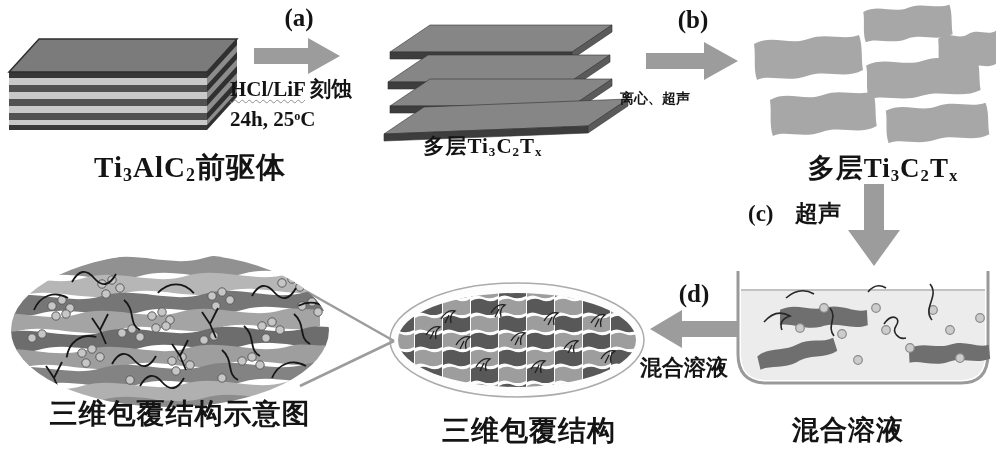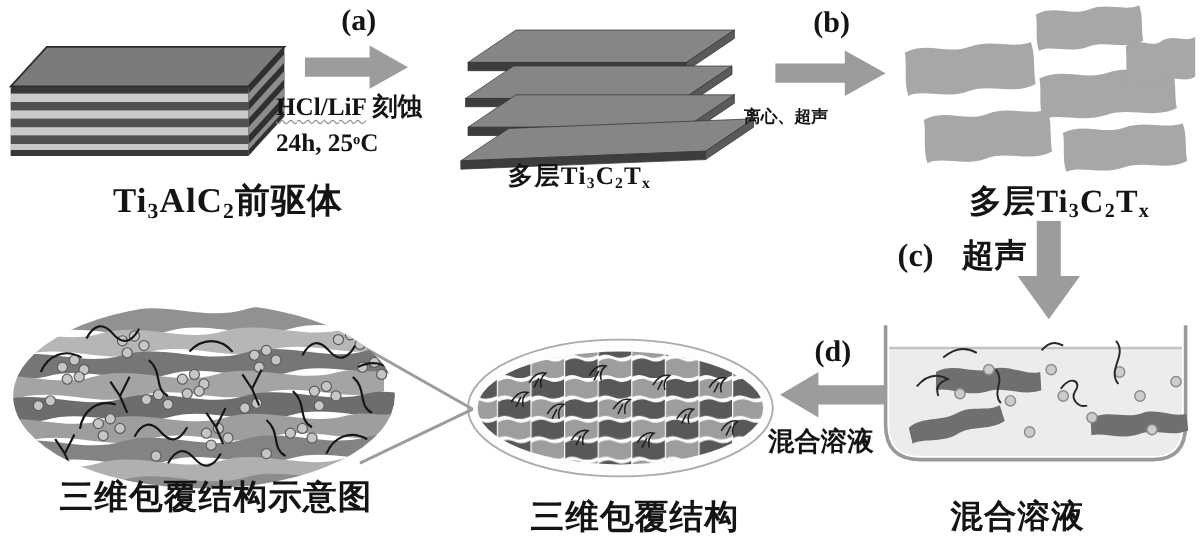--- a/index.html
+++ b/index.html
@@ -93,21 +93,21 @@
     <use href="#fk" transform="translate(10,32)"></use>
     <use href="#fk" transform="translate(122,54) scale(1.05,0.95)"></use>
     <use href="#fk" transform="translate(26,88) scale(0.98,1)"></use>
     <use href="#fk" transform="translate(142,100) scale(0.95,0.9)"></use>
     <use href="#fk" transform="translate(196,28) scale(0.55,0.9)"></use>
   </g>
 </svg>
 
 <div class="abs fig-label" style="left:788px;top:150px;width:190px;font-size:27px"><span>多层Ti</span><sub>3</sub><span>C</span><sub>2</sub><span>T</span><sub>x</sub></div>
 
-<div class="abs step-caption" style="left:748px;top:200px;width:110px;font-size:27px">
+<div class="abs step-caption" style="left:748px;top:200px;width:110px;font-size:23px">
   <span>(c)</span>
   <span style="display:inline-block;width:10px"></span>
   <span>超声</span>
 </div>
 <svg class="abs" style="left:846px;top:184px" width="56" height="84" viewBox="0 0 56 84">
   <polygon points="18,0 38,0 38,46 54,46 28,82 2,46 18,46" fill="var(--arrow)"></polygon>
 </svg>
 
 <svg class="abs" style="left:734px;top:268px" width="260" height="126" viewBox="0 0 260 126">
   <defs>

